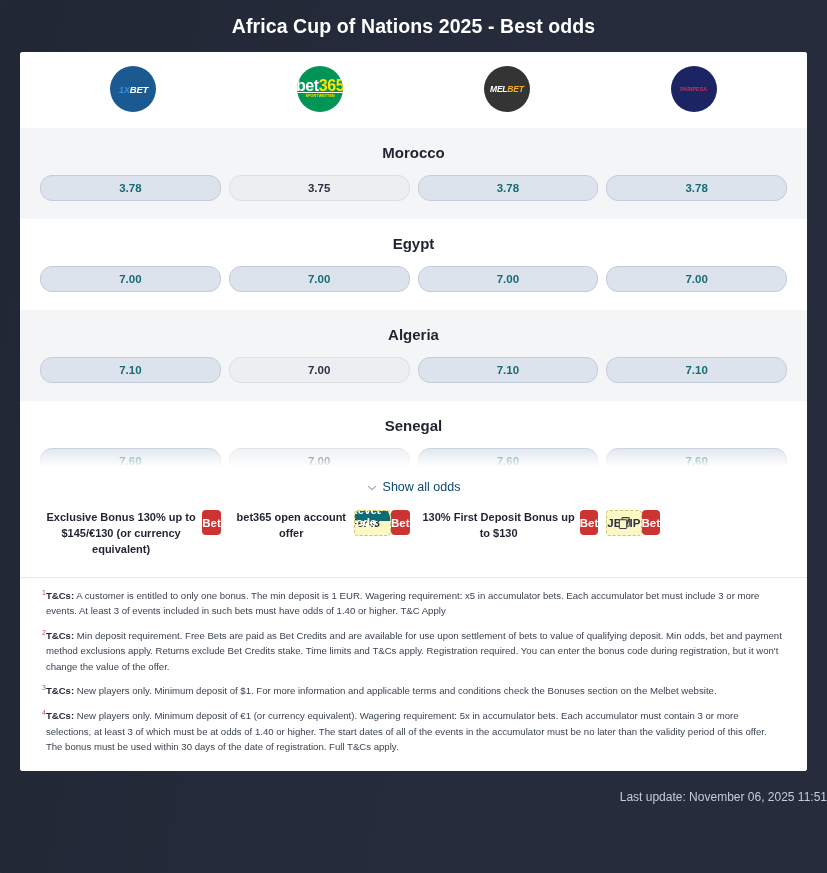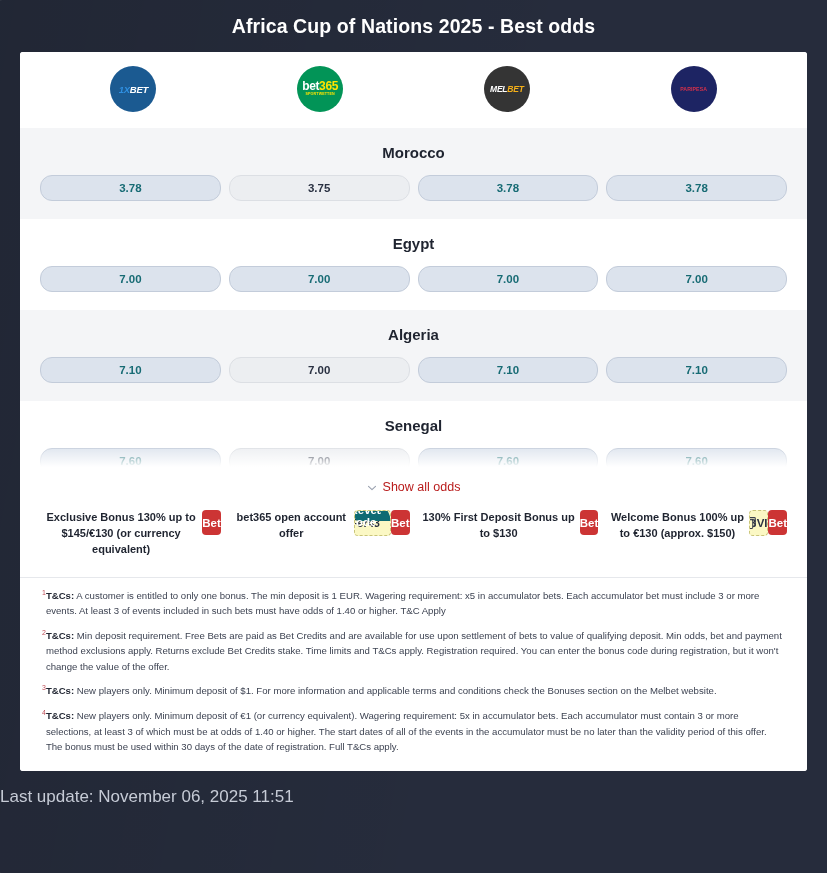--- a/index.html
+++ b/index.html
@@ -71,21 +71,21 @@
     flex-direction: column;
     overflow: hidden;
   }
   .logo-badge.b1 { background: #1b5a91; }
   .logo-badge.b2 { background: #029457; }
   .logo-badge.b3 { background: #343434; justify-content: center; }
   .logo-badge.b4 { background: #1d2463; }
 
   .lg-1x { font-size: 9.5px; font-weight: bold; font-style: italic; color:#fff; letter-spacing:-.3px; }
   .lg-1x .hi { color: #2f8fe0; }
-  .lg-365 { font-size: 12px; font-weight: bold; color:#fff; letter-spacing:-.4px; line-height:1; }
+  .lg-365 { font-size: 16px; font-weight: bold; color:#fff; letter-spacing:-.4px; line-height:1;text-decoration:underline; }
   .lg-365 .num { color: #ffe400; }
   .lg-365sub { font-size: 3.6px; font-weight: bold; color: #ffe400; letter-spacing: .15px; line-height: 1.5; }
   .lg-mel { font-size: 8.5px; font-weight: bold; font-style: italic; color:#fff; letter-spacing:-.2px; }
   .lg-mel .hi { color: #f5b019; }
   .lg-pp { font-size: 5.2px; font-weight: bold; color: #d6304a; letter-spacing: .1px; }
 
   
   .odds-group { padding: 16px 20px 18px; }
   .odds-group.alt { background: #f4f5f7; }
   .odds-group.plain { background: #ffffff; }
@@ -135,21 +135,21 @@
   }
 
   
   .show-all {
     display: flex;
     align-items: center;
     justify-content: center;
     gap: 7px;
     padding: 13px 0 16px;
     background: #ffffff;
-    color: #b91c1c;
+    color: #0c4a6e;
     font-size: 12.5px;
   }
   .chev { display: block; width: 9px; height: 9px; }
   .chev svg { display: block; }
 
   
   .offers {
     display: flex;
     gap: 8px;
     padding: 0 20px 10px;
@@ -266,23 +266,23 @@
     padding-top: 1px;
   }
   .term-body { flex: 1; }
   .term-body b { color: #1f2430; }
 
   
   .page-footer {
     height: 53px;
     display: flex;
     align-items: center;
-    justify-content: flex-start;
+    justify-content: flex-end;
     color: #c6cbd6;
-    font-size: 17px;
+    font-size: 12px;
   }
 </style>
 </head>
 <body>
 
 <div class="bg-texture"></div>
 
 <div class="page">
 
   <div class="page-header">
@@ -380,21 +380,20 @@
         </div>
         <button class="bet-btn">Bet</button>
       </div>
 
       <div class="offer">
         <div class="offer-title">130% First Deposit Bonus up to $130</div>
         <button class="bet-btn">Bet</button>
       </div>
 
       <div class="offer">
-        <div class="offer-title">Welcome Bonus 100% up to €130 (approx. $150)</div>
         <div class="code-box">
           <span class="code-text">JBVIP</span>
           <span class="copy-icon">
             <svg viewBox="0 0 14 14" width="13" height="13">
               <rect x="4.2" y="1.2" width="8" height="9.2" rx="1" fill="none" stroke="#3a3f4d" stroke-width="1.1"></rect>
               <rect x="1.4" y="3.6" width="8" height="9.2" rx="1" fill="#fbf8c4" stroke="#3a3f4d" stroke-width="1.1"></rect>
             </svg>
           </span>
         </div>
         <button class="bet-btn">Bet</button>

